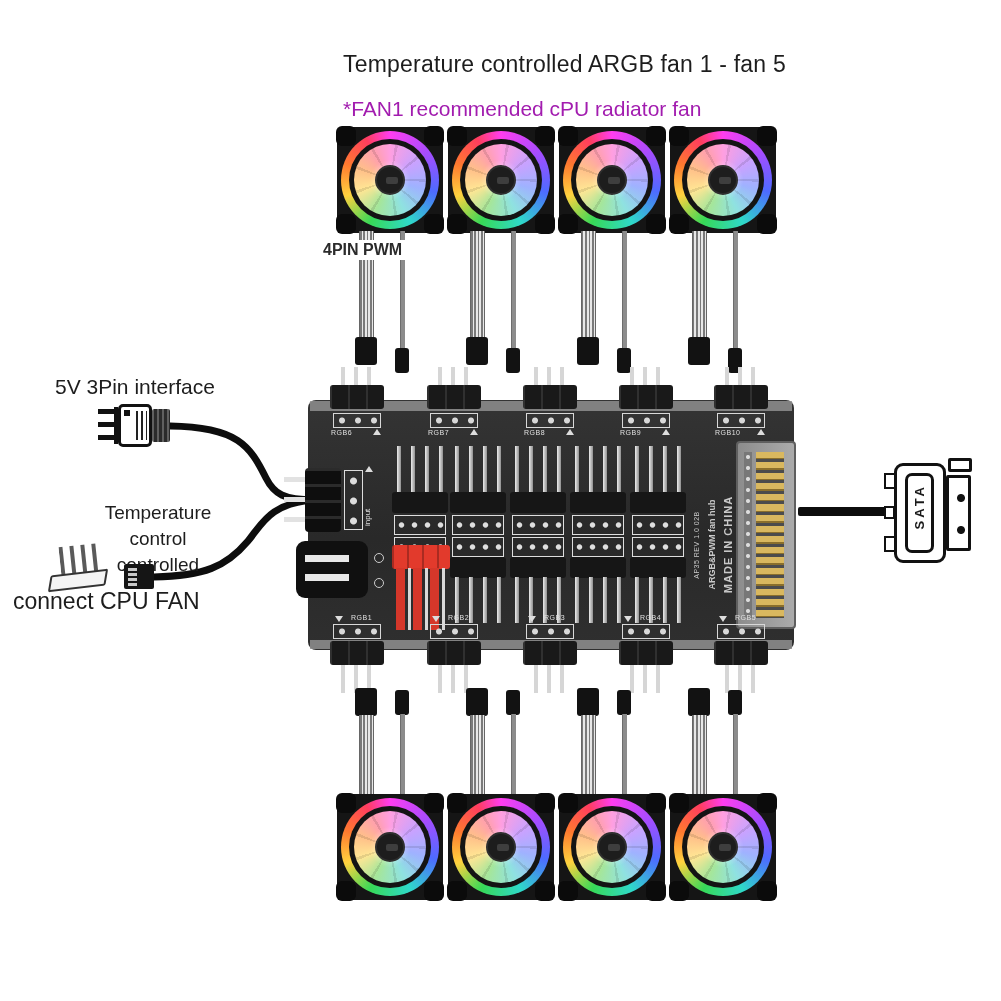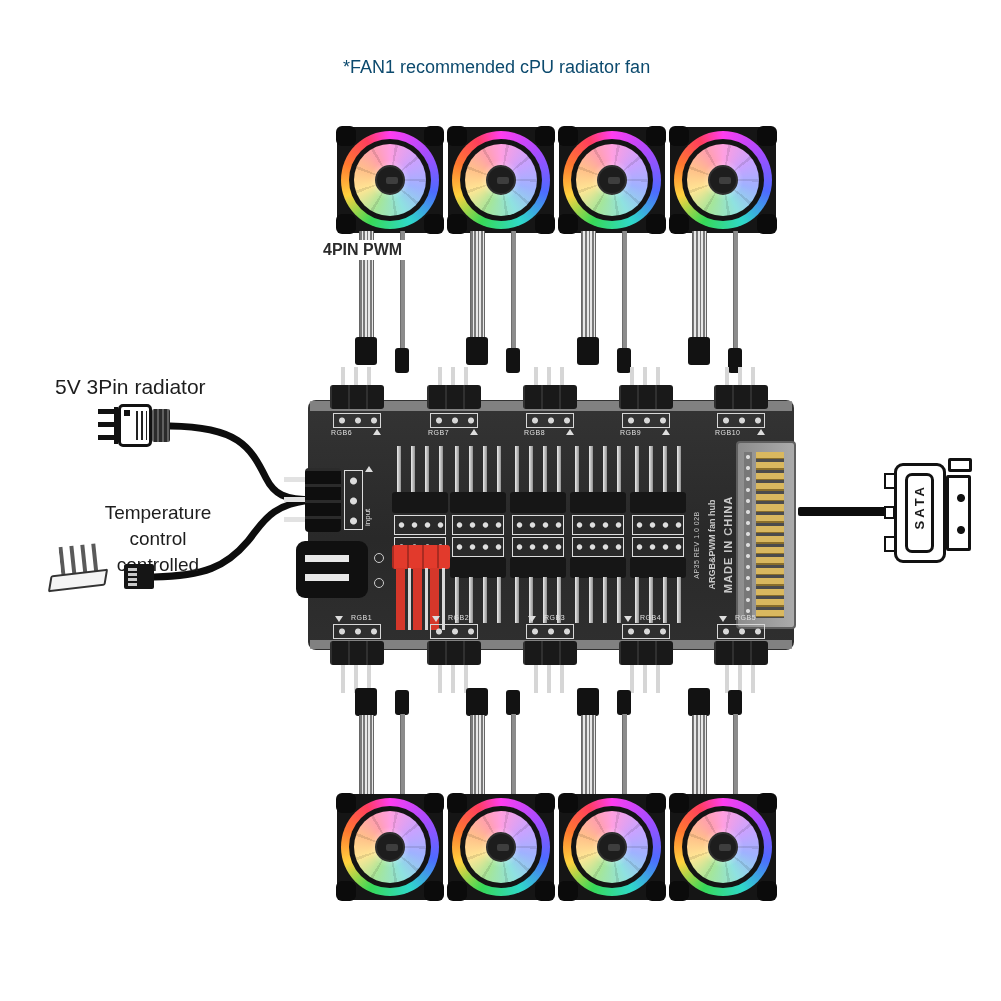--- a/index.html
+++ b/index.html
@@ -1,21 +1,21 @@
 <!DOCTYPE html>
 <html><head>
 <meta charset="utf-8">
 <style>
   html,body{margin:0;padding:0;background:#fff;}
   #canvas{position:relative;width:1001px;height:1001px;background:#fff;overflow:hidden;
           font-family:"Liberation Sans", sans-serif;color:#1a1a1a;}
   .abs{position:absolute;}
   
   .title{font-size:23px;color:#1d1d1d;letter-spacing:.2px;white-space:nowrap;}
-  .note{font-size:18px;color:#0c4a6e;margin-top:6px;white-space:nowrap;}
+  .note{font-size:21px;color:#a21caf;margin-top:19px;white-space:nowrap;}
   .btitle{font-size:24px;color:#1d1d1d;text-align:center;white-space:nowrap;}
   
   .fan{position:absolute;width:106px;height:106px;background:#151515;border-radius:10px;}
   .ct{position:absolute;width:20px;height:20px;background:#0b0b0b;border-radius:6px;}
   .ring{position:absolute;inset:4px;border-radius:50%;
     background:conic-gradient(from 0deg,#ff3df0,#a44dff 55deg,#4d6bff 105deg,#2fd9c9 155deg,#37d957 205deg,#ffd23f 250deg,#ff7a2f 290deg,#ff3d5e 330deg,#ff3df0 360deg);}
   .rmask{position:absolute;inset:12px;border-radius:50%;background:#141414;}
   .blades{position:absolute;inset:17px;border-radius:50%;
     background:
       repeating-conic-gradient(from 8deg,rgba(0,0,0,.10) 0deg 5deg,rgba(255,255,255,0) 5deg 40deg),
@@ -65,20 +65,21 @@
 <body>
 
 <div id="canvas">
 
   <svg class="abs" style="left:0;top:0;" width="1001" height="1001" viewBox="0 0 1001 1001">
     <path d="M170,426 C238,427 250,446 266,478 C274,494 284,500 314,500" stroke="#0d0d0d" stroke-width="7" fill="none" stroke-linecap="round"></path>
     <path d="M154,577 C204,576 226,567 248,541 C262,524 270,503 314,500" stroke="#0d0d0d" stroke-width="7" fill="none" stroke-linecap="round"></path>
   </svg>
 
   <div class="abs" style="left:343px;top:51px;">
+    <div class="title">Temperature controlled ARGB fan 1 - fan 5</div>
     <div class="note">*FAN1 recommended cPU radiator fan</div>
   </div>
 
   <div class="fan" style="left:337px;top:127px;">
     <div class="ct" style="left:-1px;top:-1px;"></div>
       <div class="ct" style="right:-1px;top:-1px;"></div>
       <div class="ct" style="left:-1px;bottom:-1px;"></div>
       <div class="ct" style="right:-1px;bottom:-1px;"></div>
     <div class="ring"></div>
       <div class="rmask"></div>
@@ -257,21 +258,21 @@
   <div class="silk3" style="left:622px;top:624px;"></div>
   <div class="blk" style="left:619px;top:641px;"></div>
   <div class="p3" style="left:630px;top:665px;width:33px;height:28px;"></div>
 
   <div class="trid" style="left:719px;top:616px;"></div>
   <div class="plab" style="left:735px;top:614px;">RGB5</div>
   <div class="silk3" style="left:717px;top:624px;"></div>
   <div class="blk" style="left:714px;top:641px;"></div>
   <div class="p3" style="left:725px;top:665px;width:33px;height:28px;"></div>
 
-  <div class="abs ltxt" style="left:55px;top:375px;">5V 3Pin radiator</div>
+  <div class="abs ltxt" style="left:55px;top:375px;">5V 3Pin interface</div>
 
   <div class="abs" style="left:98px;top:409px;width:20px;height:33px;background-image:linear-gradient(180deg,#111 0 5px,rgba(0,0,0,0) 5px 13px);background-size:100% 13px;"></div>
   <div class="abs" style="left:114px;top:407px;width:4px;height:37px;background:#111;"></div>
   <div class="abs" style="left:118px;top:404px;width:34px;height:43px;background:#fff;border:3px solid #111;border-radius:5px;box-sizing:border-box;">
     <div class="abs" style="left:3px;top:3px;width:6px;height:6px;background:#111;"></div>
     <div class="abs" style="left:15px;top:4px;width:11px;height:29px;background:repeating-linear-gradient(90deg,#222 0 2px,#fff 2px 5px);"></div>
   </div>
   <div class="abs" style="left:152px;top:409px;width:18px;height:33px;background:#2b2b2b;border-radius:2px;background-image:linear-gradient(90deg,rgba(255,255,255,.25) 0 2px,rgba(0,0,0,0) 2px);background-size:5px 100%;"></div>
 
   <div class="abs mtxt" style="left:88px;top:500px;width:140px;">
@@ -279,20 +280,21 @@
     <div>control controlled</div>
   </div>
 
   <div class="abs" style="left:50px;top:545px;width:62px;height:52px;">
     <div class="abs" style="left:10px;top:0;width:42px;height:32px;background-image:linear-gradient(90deg,#5a5a5a 0 4px,rgba(0,0,0,0) 4px 11px);background-size:11px 100%;transform:rotate(-6deg);"></div>
     <div class="abs" style="left:0;top:27px;width:56px;height:17px;background:#f4f4f4;border:2px solid #333;box-sizing:border-box;transform:skewX(-16deg) rotate(-7deg);border-radius:2px;"></div>
   </div>
 
   <div class="abs" style="left:124px;top:564px;width:30px;height:25px;background:#151515;border-radius:2px;background-image:linear-gradient(#c9c9c9,#c9c9c9),linear-gradient(#c9c9c9,#c9c9c9),linear-gradient(#c9c9c9,#c9c9c9),linear-gradient(#c9c9c9,#c9c9c9);background-size:9px 3px;background-position:4px 4px,4px 9px,4px 14px,4px 19px;background-repeat:no-repeat;"></div>
 
+  <div class="abs ctxt" style="left:13px;top:588px;">connect CPU FAN</div>
 
   <div class="abs" style="left:798px;top:507px;width:92px;height:9px;background:#0d0d0d;border-radius:2px;"></div>
   <div class="abs" style="left:884px;top:463px;width:104px;height:100px;">
     <div class="abs" style="left:0;top:10px;width:13px;height:16px;background:#fff;border:2px solid #111;box-sizing:border-box;"></div>
     <div class="abs" style="left:0;top:43px;width:11px;height:13px;background:#fff;border:2px solid #111;box-sizing:border-box;"></div>
     <div class="abs" style="left:0;top:73px;width:13px;height:16px;background:#fff;border:2px solid #111;box-sizing:border-box;"></div>
     <div class="abs" style="left:64px;top:-5px;width:24px;height:14px;background:#fff;border:3px solid #111;box-sizing:border-box;border-radius:2px;"></div>
     <div class="abs" style="left:10px;top:0;width:52px;height:100px;background:#fff;border:3px solid #111;box-sizing:border-box;border-radius:9px;"></div>
     <div class="abs" style="left:21px;top:10px;width:29px;height:80px;border:3px solid #111;box-sizing:border-box;border-radius:7px;text-align:center;">
       <span style="display:inline-block;writing-mode:vertical-rl;transform:rotate(180deg);font-size:13px;font-weight:bold;letter-spacing:3px;margin-top:8px;">SATA</span>

